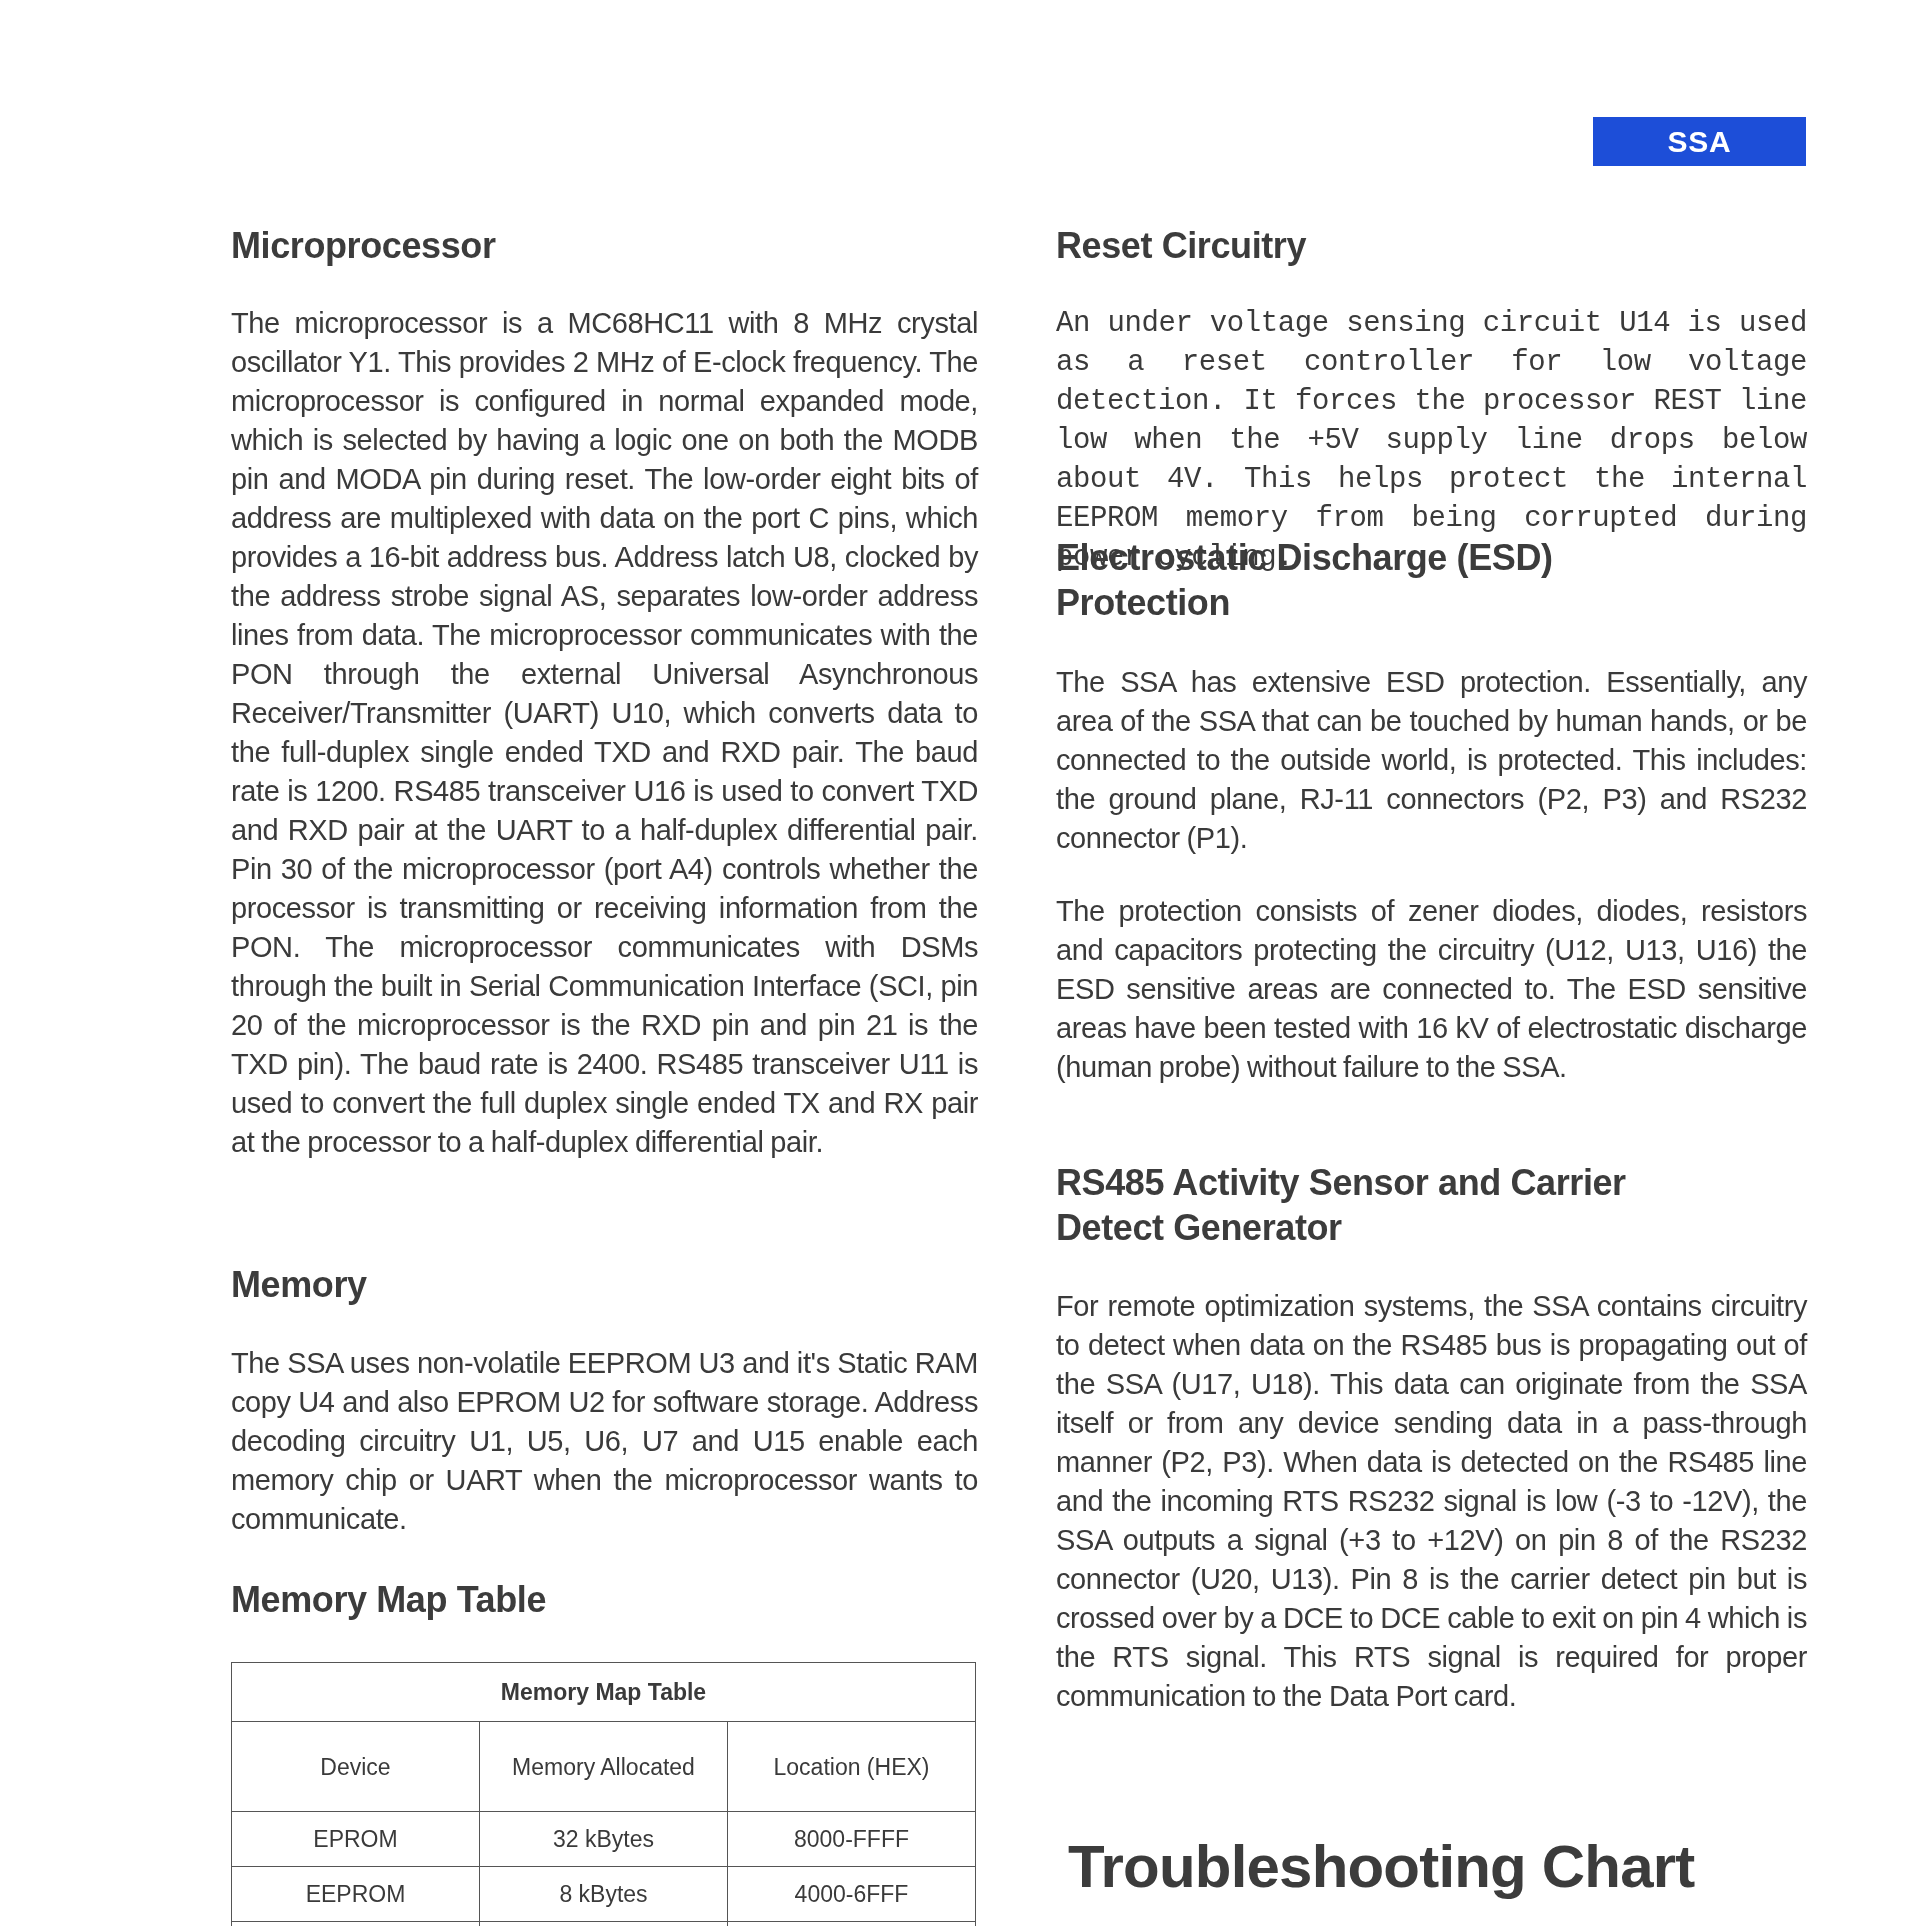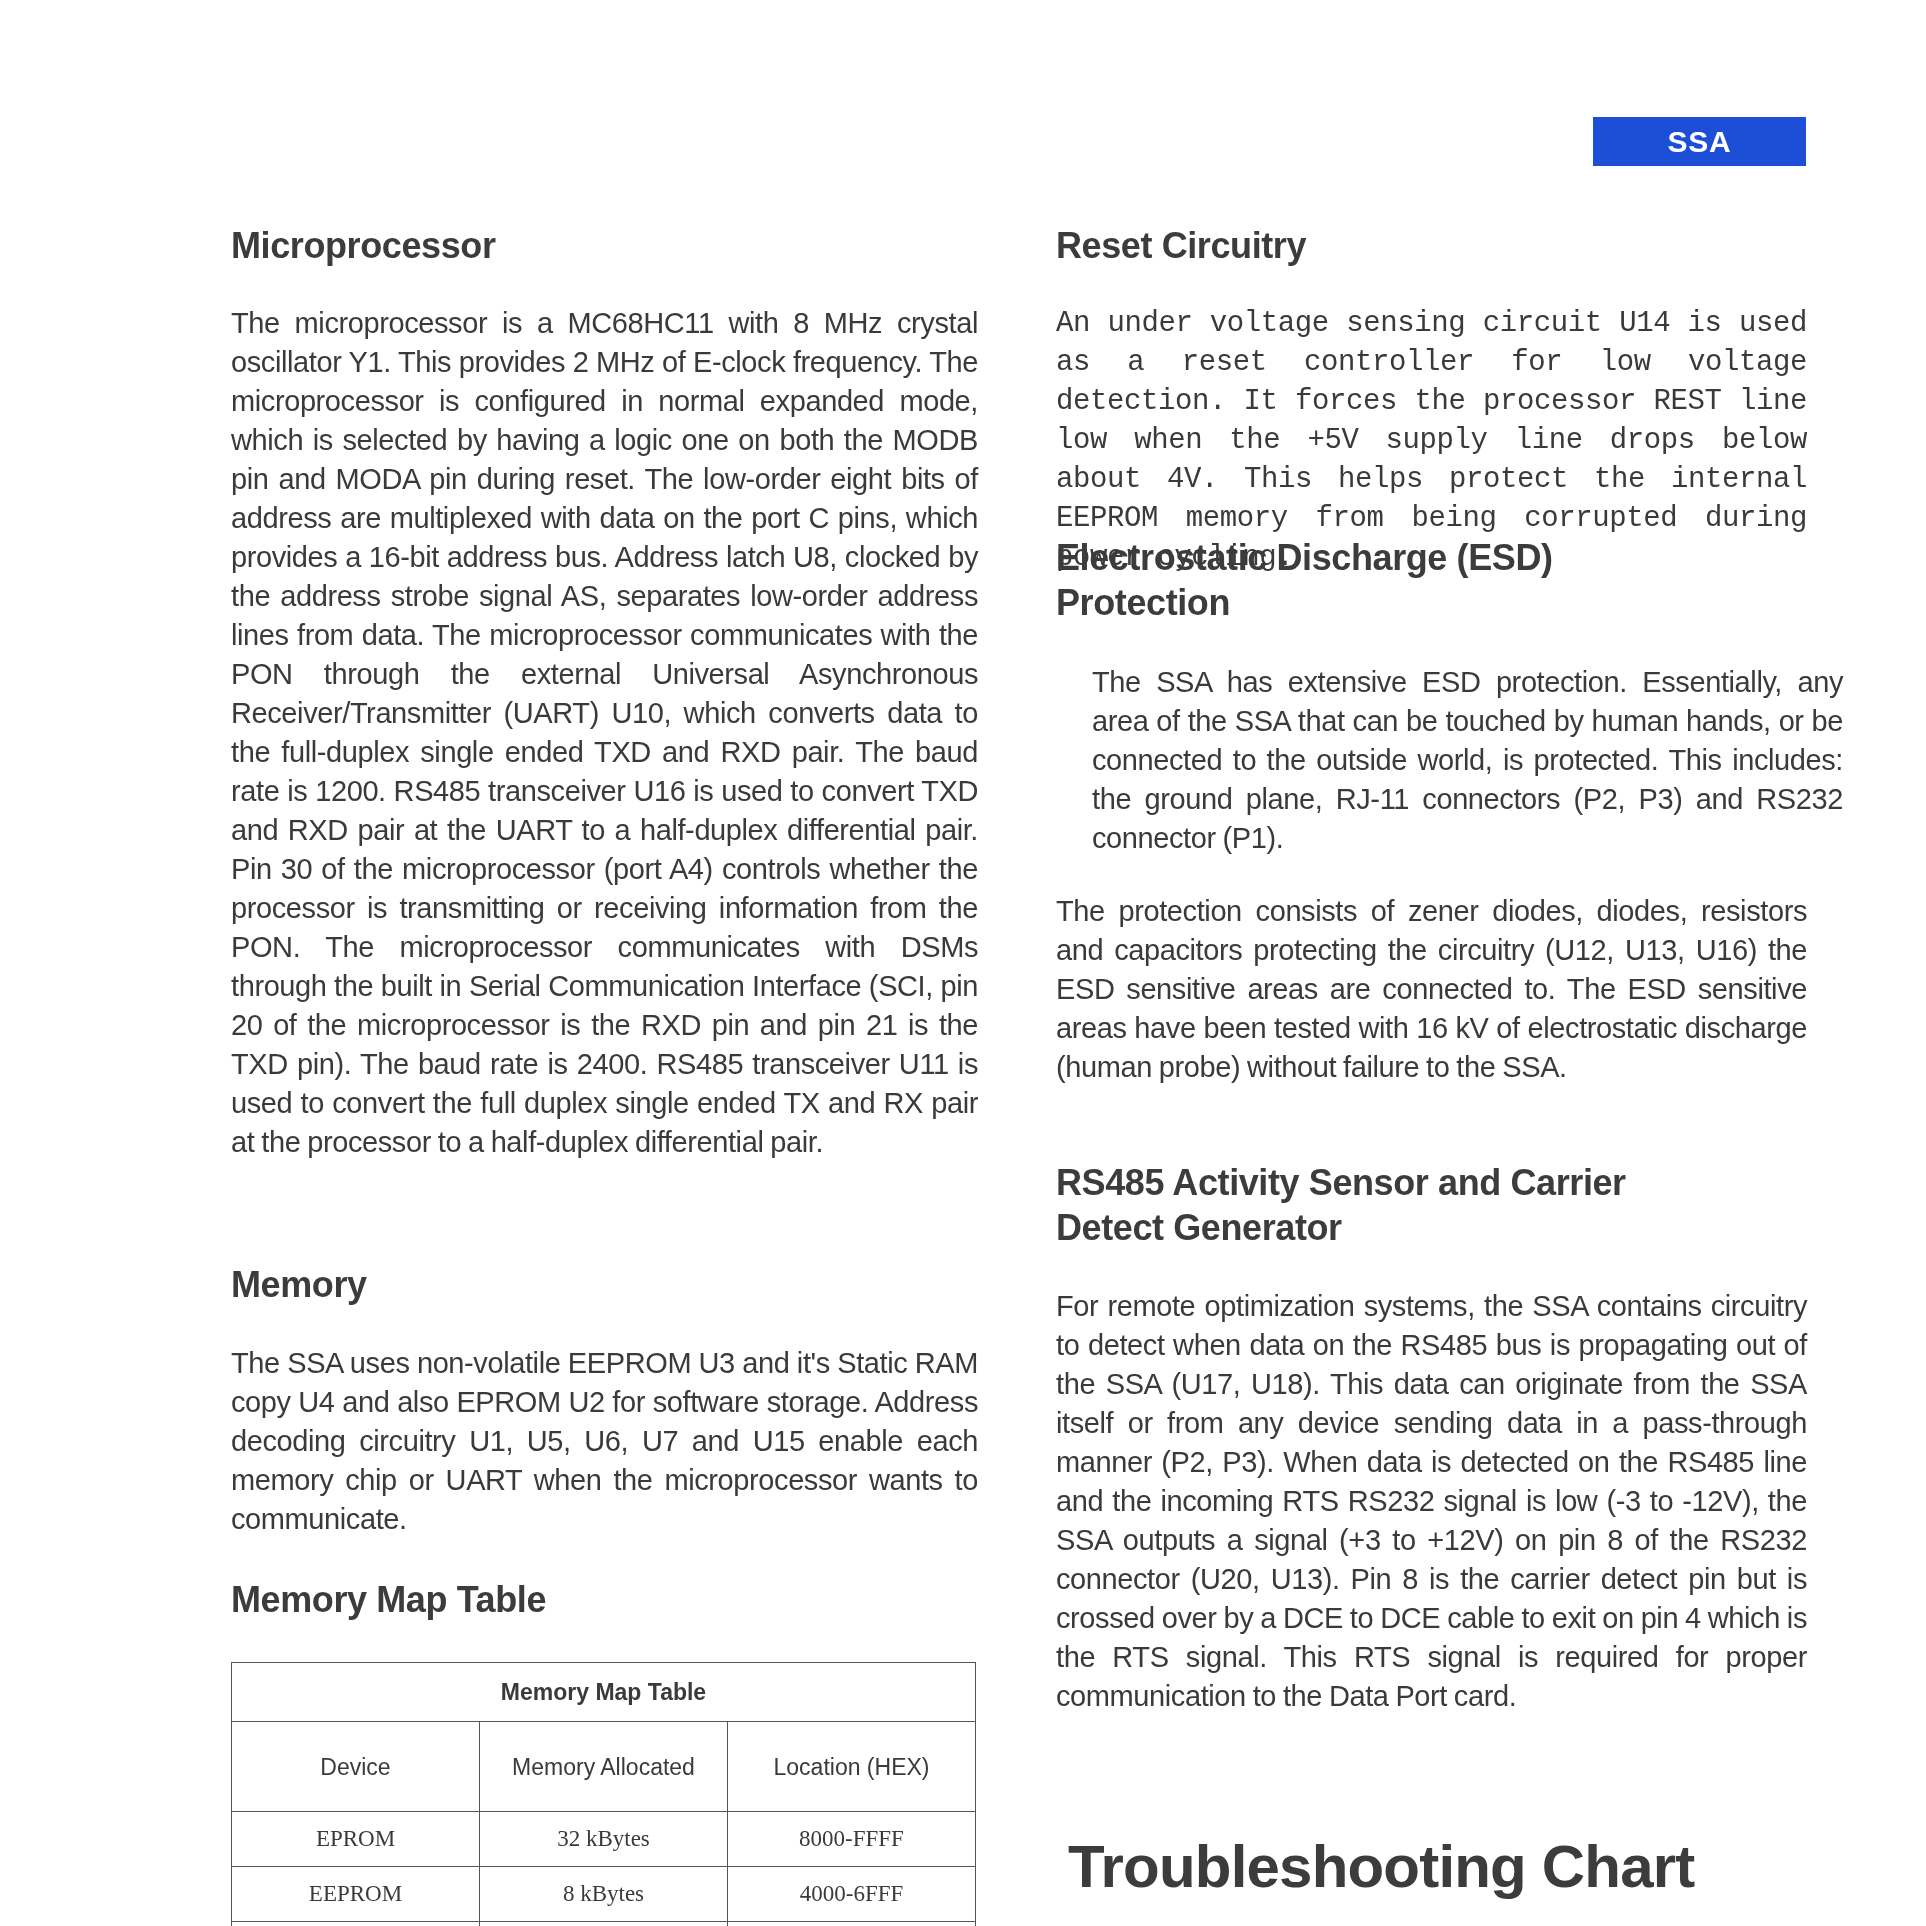--- a/index.html
+++ b/index.html
@@ -27,21 +27,21 @@
   table.mm {
     position: absolute; left: 231px; top: 1662px; width: 745px;
     border-collapse: collapse; font-size: 23px; color: #3a3a3a;
   }
   table.mm td, table.mm th {
     border: 1.9px solid #555; text-align: center; vertical-align: middle; padding: 0 3.9px;
     line-height: 32px;
   }
   table.mm th.title { font-weight: bold; height: 58px; font-size: 23px; }
   table.mm td.hdr { height: 89px; }
-  table.mm tr.r td { height: 54px; font-family: Liberation Serif, serif; }
+  table.mm tr.r td { height: 54px; }
 </style>
 </head>
 <body>
 
 <div class="tab">SSA</div>
 
 <h2 class="h2" style="left:231px; top:223px;">Microprocessor</h2>
 <p class="p" style="left:231px; top:304px; width:747px;">The microprocessor is a MC68HC11 with 8 MHz crystal oscillator Y1. This provides 2 MHz of E-clock frequency. The microprocessor is configured in normal expanded mode, which is selected by having a logic one on both the MODB pin and MODA pin during reset. The low-order eight bits of address are multiplexed with data on the port C pins, which provides a 16-bit address bus. Address latch U8, clocked by the address strobe signal AS, separates low-order address lines from data. The microprocessor communicates with the PON through the external Universal Asynchronous Receiver/Transmitter (UART) U10, which converts data to the full-duplex single ended TXD and RXD pair. The baud rate is 1200. RS485 transceiver U16 is used to convert TXD and RXD pair at the UART to a half-duplex differential pair. Pin 30 of the microprocessor (port A4) controls whether the processor is transmitting or receiving information from the PON. The microprocessor communicates with DSMs through the built in Serial Communication Interface (SCI, pin 20 of the microprocessor is the RXD pin and pin 21 is the TXD pin). The baud rate is 2400. RS485 transceiver U11 is used to convert the full duplex single ended TX and RX pair at the processor to a half-duplex differential pair.</p>
 
 <h2 class="h2" style="left:231px; top:1262px;">Memory</h2>
@@ -78,21 +78,21 @@
 </tbody>
   </table>
 
 <h2 class="h2" style="left:1056px; top:223px;">Reset Circuitry</h2>
 <p class="p" style="left:1056px; top:304px; width:751px;font-family:Liberation Mono, monospace;">An under voltage sensing circuit U14 is used as a reset controller for low voltage detection. It forces the processor REST line low when the +5V supply line drops below about 4V. This helps protect the internal EEPROM memory from being corrupted during power cycling.</p>
 
 <h2 class="h2" style="left:1056px; top:535px;">
   <span>Electrostatic Discharge (ESD)</span><br>
   <span>Protection</span>
 </h2>
-<p class="p" style="left:1056px; top:663px; width:751px;margin-left:36px;">The SSA has extensive ESD protection. Essentially, any area of the SSA that can be touched by human hands, or be connected to the outside world, is protected. This includes: the ground plane, RJ-11 connectors (P2, P3) and RS232 connector (P1).</p>
+<p class="p" style="left:1056px; top:663px; width:751px;">The SSA has extensive ESD protection. Essentially, any area of the SSA that can be touched by human hands, or be connected to the outside world, is protected. This includes: the ground plane, RJ-11 connectors (P2, P3) and RS232 connector (P1).</p>
 <p class="p" style="left:1056px; top:892px; width:751px;">The protection consists of zener diodes, diodes, resistors and capacitors protecting the circuitry (U12, U13, U16) the ESD sensitive areas are connected to. The ESD sensitive areas have been tested with 16 kV of electrostatic discharge (human probe) without failure to the SSA.</p>
 
 <h2 class="h2" style="left:1056px; top:1160px;">
   <span>RS485 Activity Sensor and Carrier</span><br>
   <span>Detect Generator</span>
 </h2>
 <p class="p" style="left:1056px; top:1287px; width:751px;">For remote optimization systems, the SSA contains circuitry to detect when data on the RS485 bus is propagating out of the SSA (U17, U18). This data can originate from the SSA itself or from any device sending data in a pass-through manner (P2, P3). When data is detected on the RS485 line and the incoming RTS RS232 signal is low (-3 to -12V), the SSA outputs a signal (+3 to +12V) on pin 8 of the RS232 connector (U20, U13). Pin 8 is the carrier detect pin but is crossed over by a DCE to DCE cable to exit on pin 4 which is the RTS signal. This RTS signal is required for proper communication to the Data Port card.</p>
 
 <h1 class="h1" style="left:1056px; top:1820px;">Troubleshooting Chart</h1>
 

